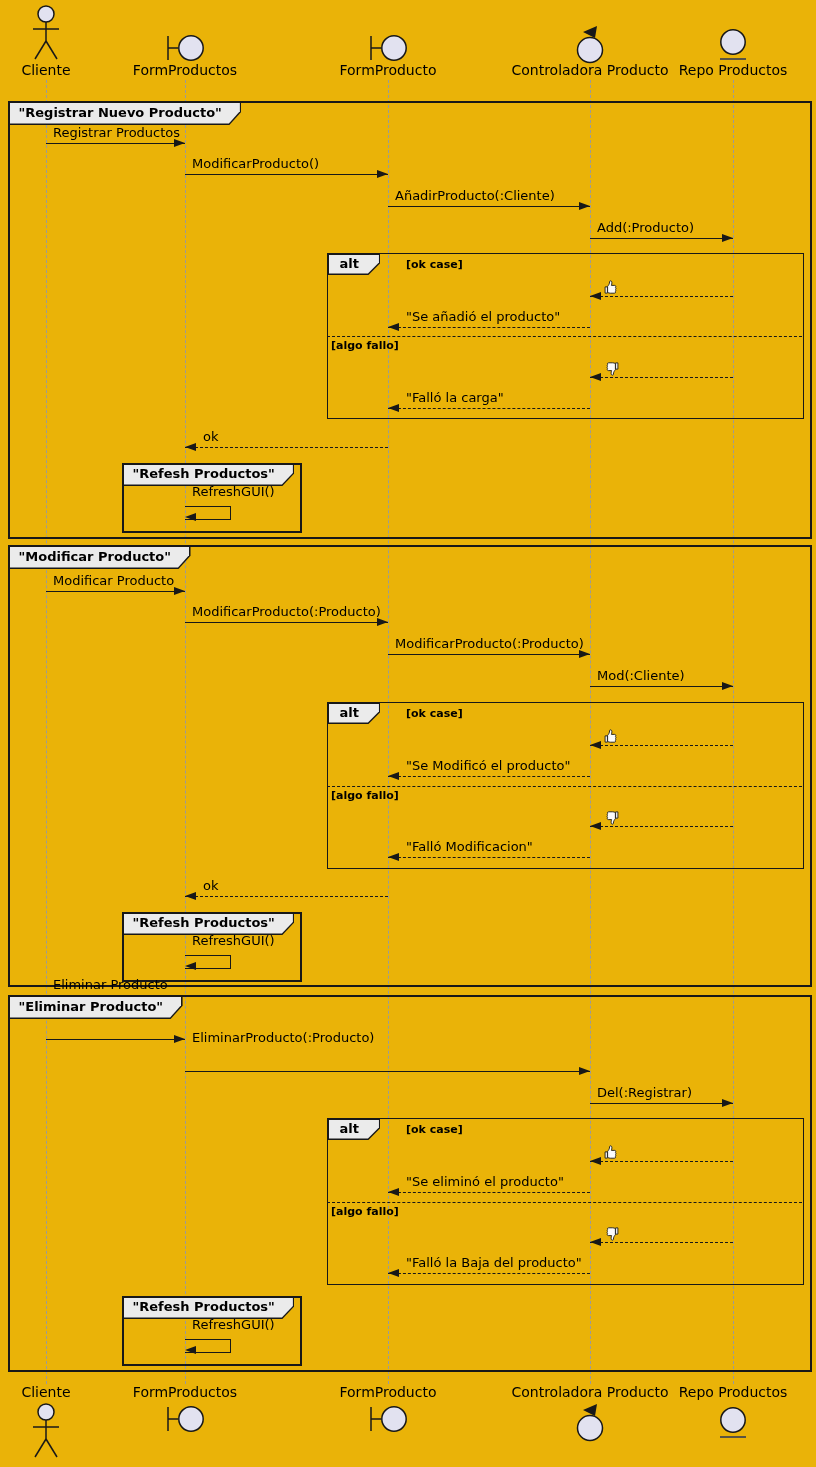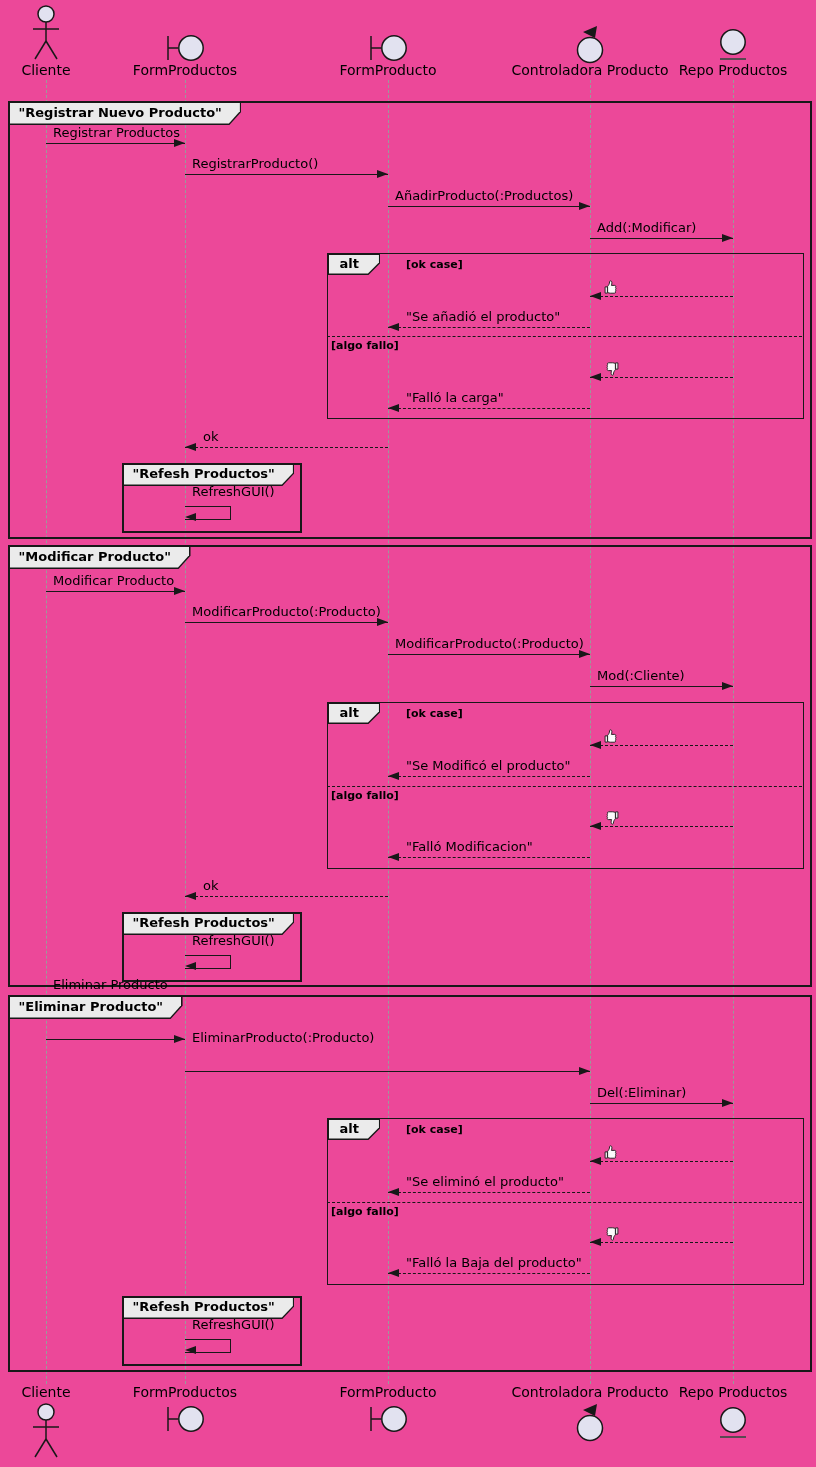--- a/index.html
+++ b/index.html
@@ -1,16 +1,16 @@
 <!DOCTYPE html>
 <html><head>
 <meta charset="utf-8">
 <style>
   html,body{margin:0;padding:0;background:#fff;}
-  #c{position:relative;width:816px;height:1467px;background:#ec4899;overflow:hidden;
+  #c{position:relative;width:816px;height:1467px;background:#eab308;overflow:hidden;
      font-family:"DejaVu Sans","Liberation Sans",sans-serif;color:#000;}
   .ll{position:absolute;width:0;border-left:1px dashed #9a9a9a;top:80px;height:1304px;}
   .pl{position:absolute;transform:translateX(-50%);font-size:14px;white-space:nowrap;}
   .pi{position:absolute;}
   .frame{position:absolute;border:2px solid #181818;background:transparent;}
   .altframe{position:absolute;border:1.7px solid #181818;background:transparent;}
   .tab{position:absolute;background:#181818;padding:1.5px;display:inline-block;
        clip-path:polygon(0 0,100% 0,100% 45%,calc(100% - 12px) 100%,0 100%);}
   .tab-in{display:flex;align-items:center;justify-content:center;height:100%;background:#ebebeb;
        clip-path:polygon(0 0,100% 0,100% 42%,calc(100% - 11px) 100%,0 100%);
@@ -90,29 +90,29 @@
 
   <div class="frame" style="left:8px;top:101px;width:800px;height:434px"></div>
   <div class="tab" style="left:8px;top:101px;height:21px">
     <div class="tab-in">"Registrar Nuevo Producto"</div>
   </div>
 
   <div class="mlbl" style="left:53px;top:125px">Registrar Productos</div>
   <div class="lna" style="left:46px;top:143px;width:139px"></div>
   <div class="ahr" style="left:174px;top:139px"></div>
 
-  <div class="mlbl" style="left:192px;top:156px">RegistrarProducto()</div>
+  <div class="mlbl" style="left:192px;top:156px">ModificarProducto()</div>
   <div class="lna" style="left:185px;top:174px;width:203px"></div>
   <div class="ahr" style="left:377px;top:170px"></div>
 
-  <div class="mlbl" style="left:395px;top:188px">AñadirProducto(:Productos)</div>
+  <div class="mlbl" style="left:395px;top:188px">AñadirProducto(:Cliente)</div>
   <div class="lna" style="left:388px;top:206px;width:202px"></div>
   <div class="ahr" style="left:579px;top:202px"></div>
 
-  <div class="mlbl" style="left:597px;top:220px">Add(:Modificar)</div>
+  <div class="mlbl" style="left:597px;top:220px">Add(:Producto)</div>
   <div class="lna" style="left:590px;top:238px;width:143px"></div>
   <div class="ahr" style="left:722px;top:234px"></div>
 
   <div class="altframe" style="left:327px;top:253px;width:475px;height:164px"></div>
   <div class="tab" style="left:327px;top:253px;height:19px">
     <div class="tab-in" style="padding:0 20px 2px 11px">alt</div>
   </div>
   <div class="cond" style="left:406px;top:258px">[ok case]</div>
   <div class="dv" style="left:327px;top:336px;width:475px"></div>
   <div class="cond" style="left:331px;top:339px">[algo fallo]</div>
@@ -216,21 +216,21 @@
   </div>
 
   <div class="mlbl" style="left:53px;top:977px">Eliminar Producto</div>
   <div class="lna" style="left:46px;top:1039px;width:139px"></div>
   <div class="ahr" style="left:174px;top:1035px"></div>
 
   <div class="mlbl" style="left:192px;top:1030px">EliminarProducto(:Producto)</div>
   <div class="lna" style="left:185px;top:1071px;width:405px"></div>
   <div class="ahr" style="left:579px;top:1067px"></div>
 
-  <div class="mlbl" style="left:597px;top:1085px">Del(:Eliminar)</div>
+  <div class="mlbl" style="left:597px;top:1085px">Del(:Registrar)</div>
   <div class="lna" style="left:590px;top:1103px;width:143px"></div>
   <div class="ahr" style="left:722px;top:1099px"></div>
 
   <div class="altframe" style="left:327px;top:1118px;width:475px;height:165px"></div>
   <div class="tab" style="left:327px;top:1118px;height:19px">
     <div class="tab-in" style="padding:0 20px 2px 11px">alt</div>
   </div>
   <div class="cond" style="left:406px;top:1123px">[ok case]</div>
   <div class="dv" style="left:327px;top:1202px;width:475px"></div>
   <div class="cond" style="left:331px;top:1205px">[algo fallo]</div>

